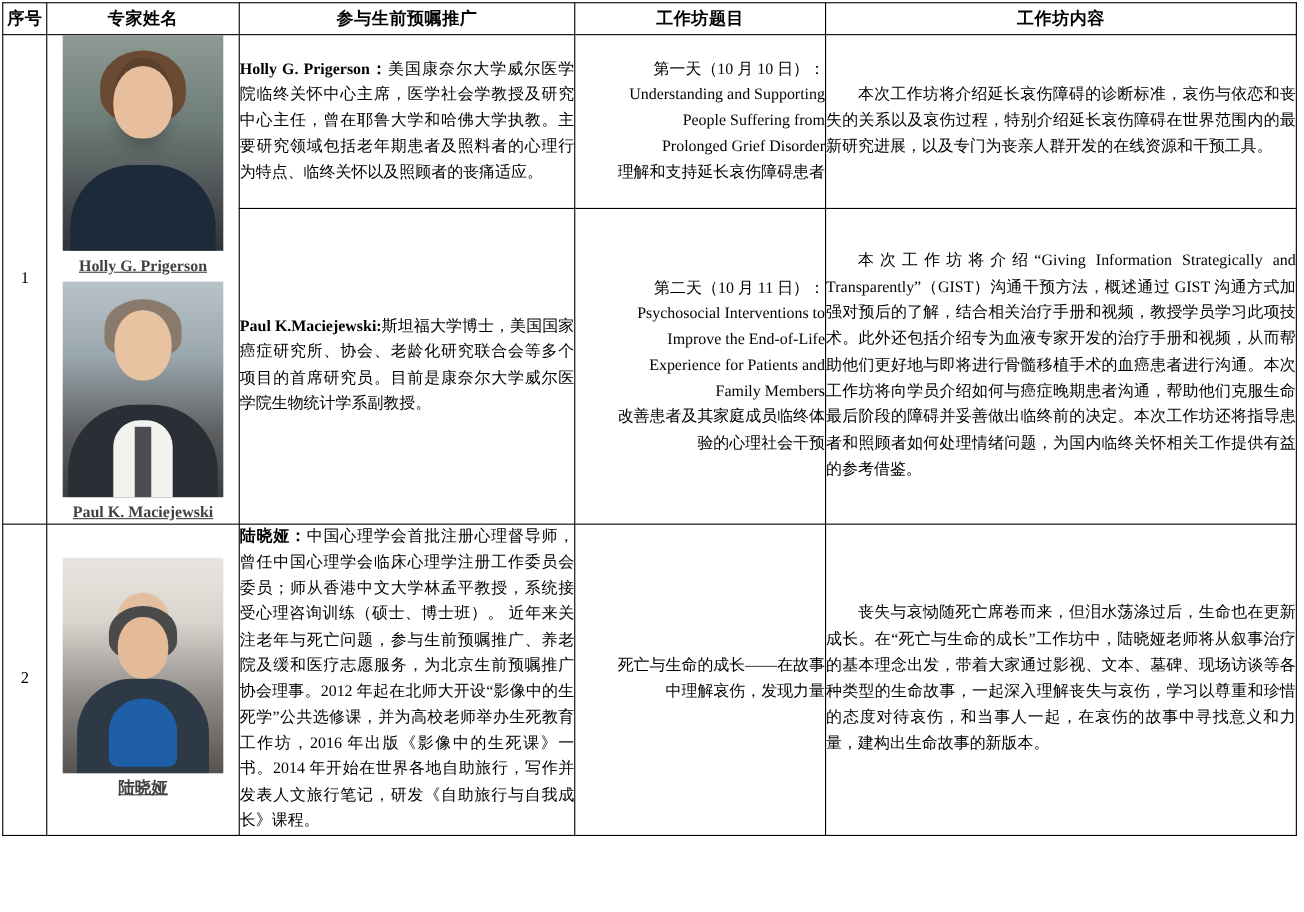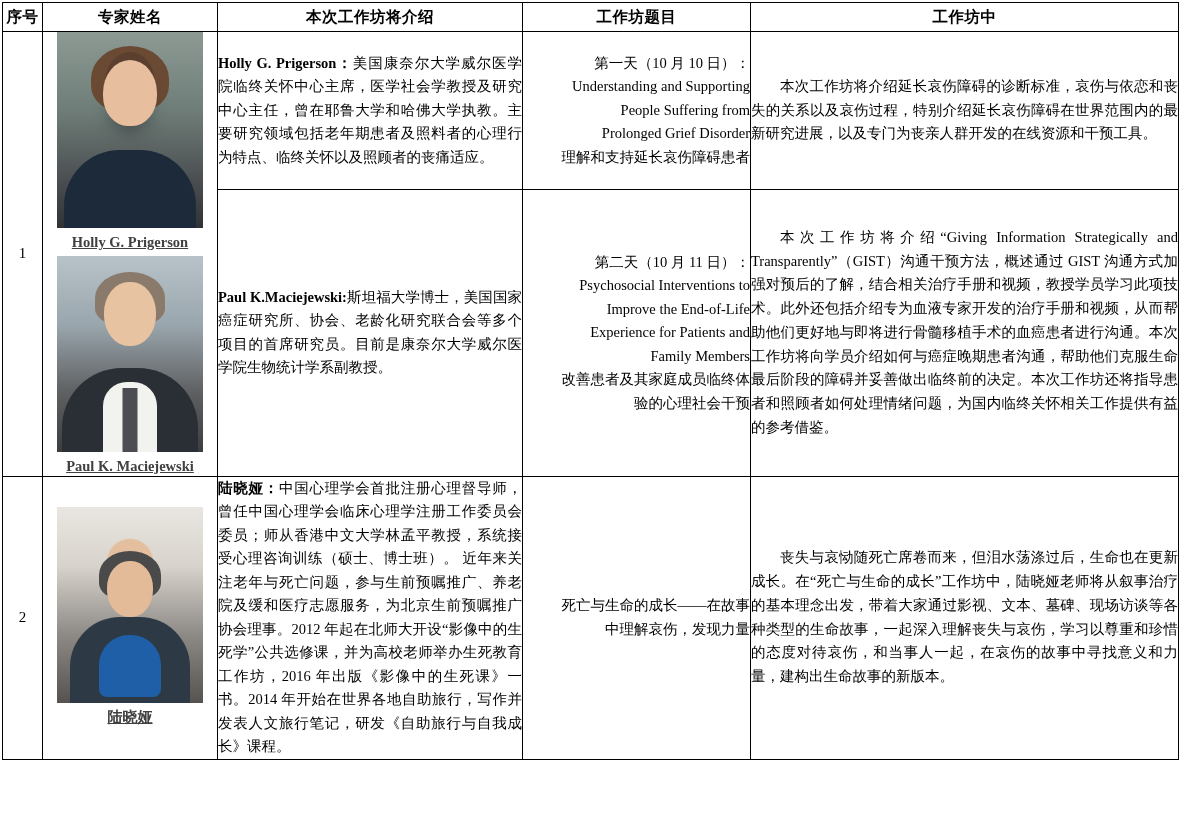--- a/index.html
+++ b/index.html
@@ -184,23 +184,23 @@
       <col class="col-no">
       <col class="col-name">
       <col class="col-intro">
       <col class="col-topic">
       <col class="col-body">
     </colgroup>
     <tbody>
       <tr class="hdr">
         <td>序号</td>
         <td>专家姓名</td>
-        <td>本次工作坊将介绍</td>
+        <td>参与生前预嘱推广</td>
         <td>工作坊题目</td>
-        <td>工作坊中</td>
+        <td>工作坊内容</td>
       </tr>
 
       <tr>
         <td class="idx" rowspan="2">1</td>
         <td class="person-cell" rowspan="2">
           <div class="person-block">
             <div class="photo p1">
               <div class="hair"></div>
               <div class="face"></div>
               <div class="torso"></div>

